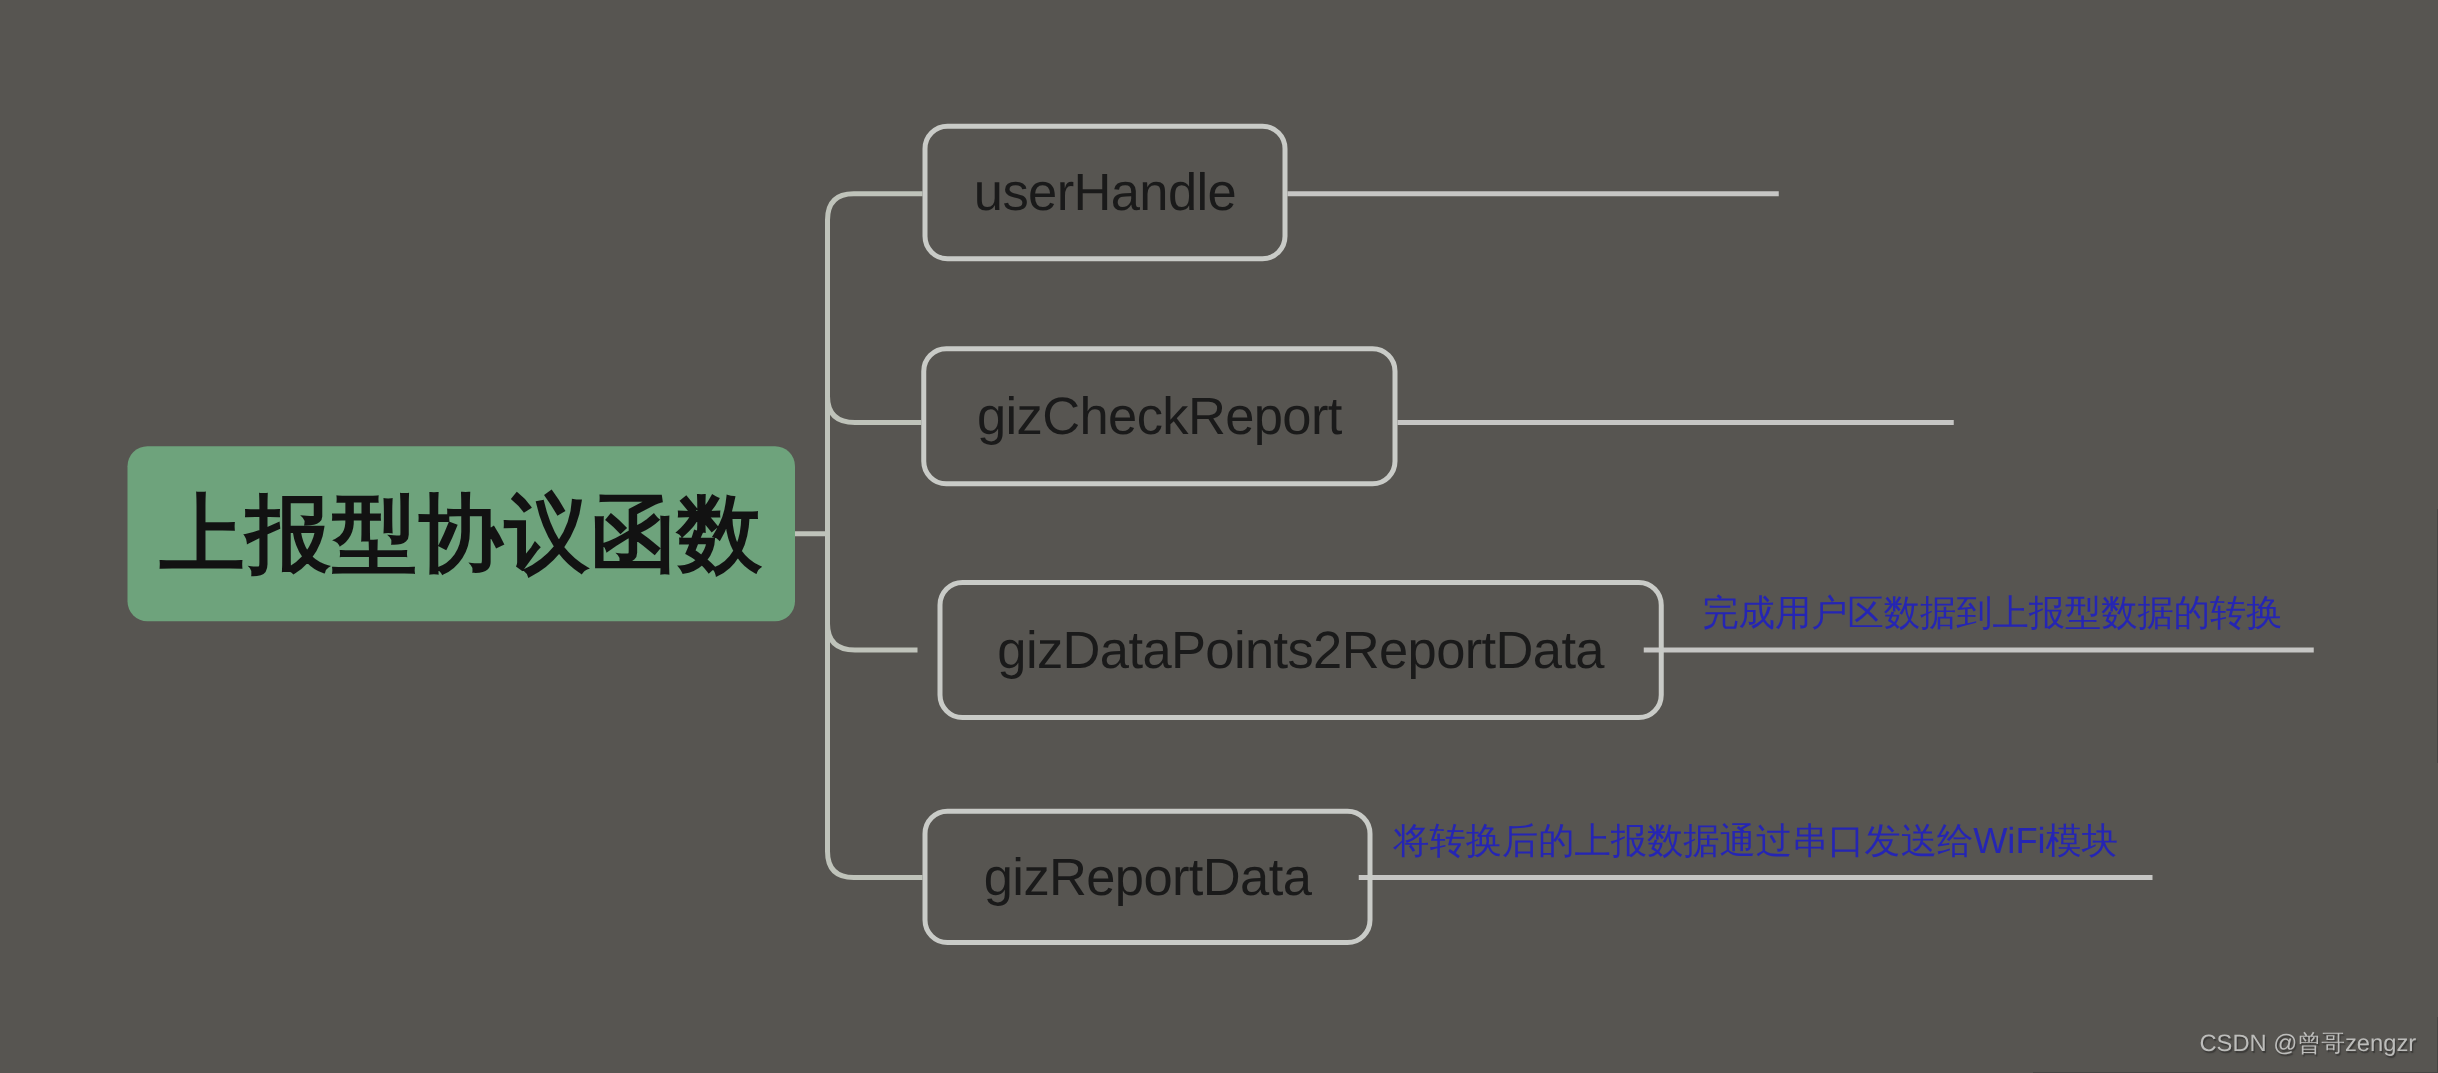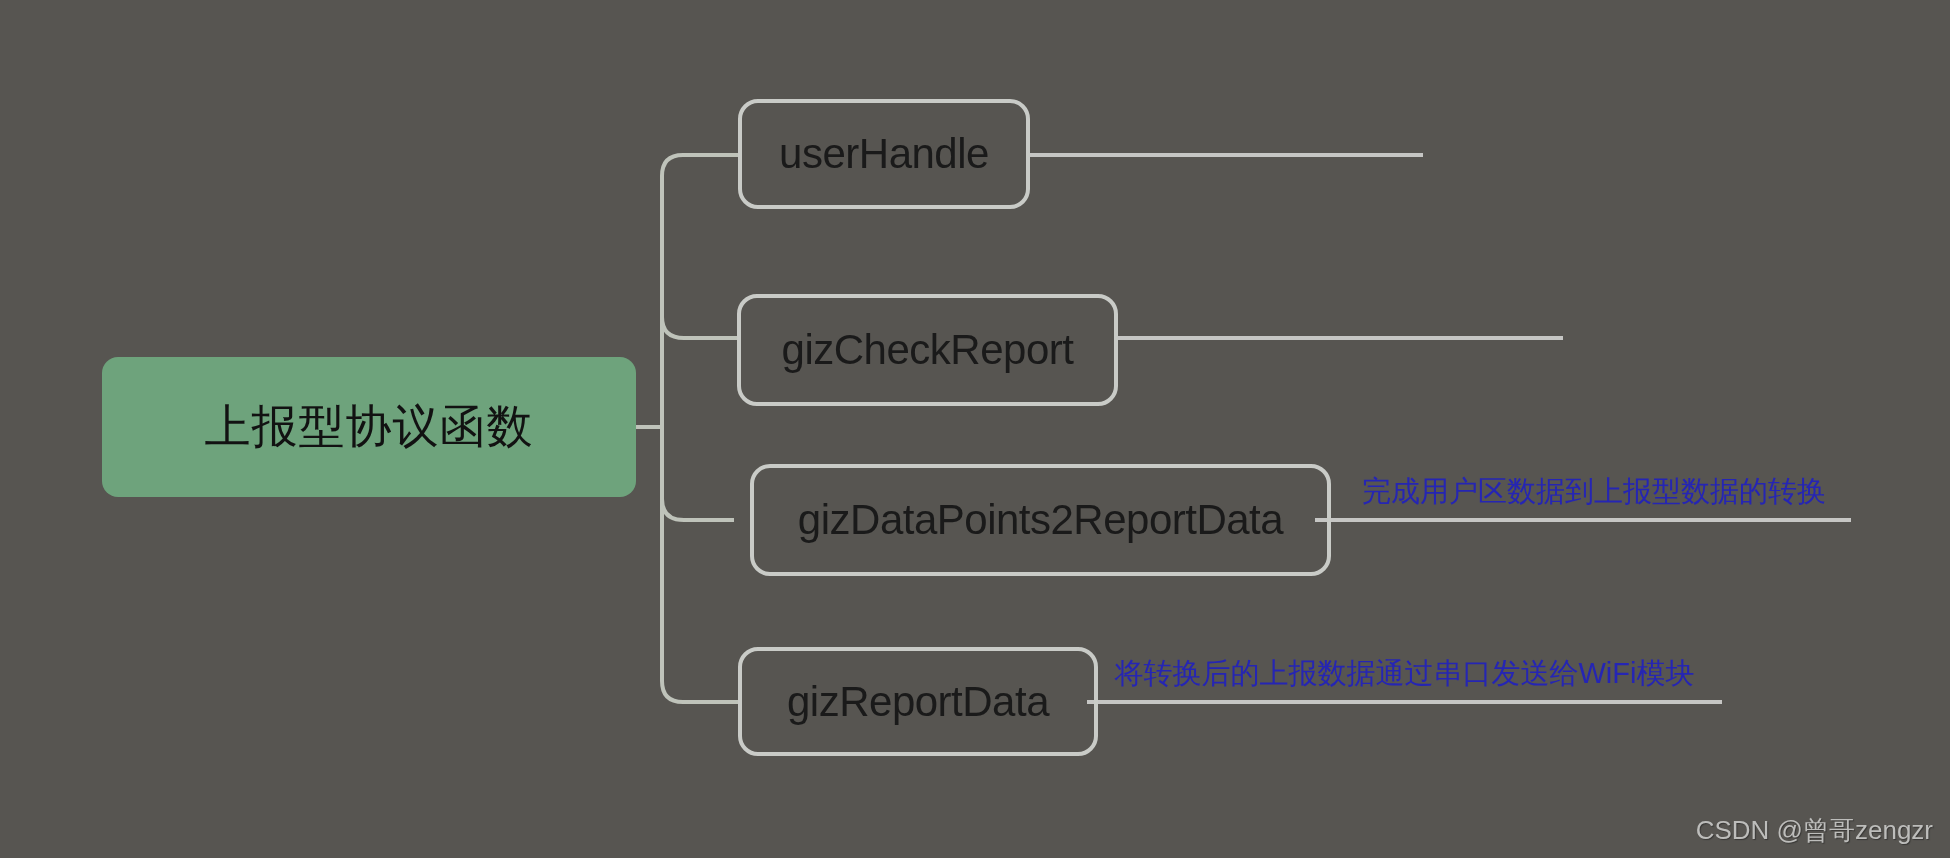--- a/index.html
+++ b/index.html
@@ -16,41 +16,41 @@
   }
   .connectors{position:absolute;left:0;top:0;width:1950px;height:858px;}
   .tree-path{fill:none;stroke:var(--connector);stroke-width:4;}
   .note-line{fill:none;stroke:var(--note-line);stroke-width:4;}
   .root-node{
     position:absolute; left:102px; top:357px; width:534px; height:140px;
     background:var(--root-fill); border-radius:16px;
     display:flex; align-items:center; justify-content:center;
   }
   .root-node .root-label{
-    color:var(--root-text); font-size:46px; font-weight:normal; letter-spacing:1px;
+    color:var(--root-text); font-size:68px; font-weight:bold; letter-spacing:1px;
   }
   .topic{
     position:absolute; border:4px solid var(--node-border); border-radius:20px;
     display:flex; align-items:center; justify-content:center;
     color:var(--node-text); font-size:42px; letter-spacing:-0.5px;
   }
   .topic-1{left:738px; top:99px;  width:292px; height:110px;align-items:center;}
-  .topic-2{left:737px; top:294px; width:381px; height:112px;}
+  .topic-2{left:737px; top:277px; width:381px; height:112px;}
   .topic-3{left:734px; top:464px; width:581px; height:112px;margin-left:16px;}
   .topic-4{left:738px; top:647px; width:360px; height:109px;}
   .note{
     position:absolute; color:var(--note-text); font-size:29px; line-height:32px;
     text-align:center; white-space:nowrap;
   }
   .note-1{left:1030px; top:110px; width:393px;}
   .note-2{left:1118px; top:293px; width:445px;}
   .note-3{left:1315px; top:475px; width:536px;padding-left:22px;}
   .note-4{left:1087px; top:657px; width:635px;}
   .watermark{
-    position:absolute; right:17px; bottom:10px; font-size:26px;
+    position:absolute; right:17px; bottom:10px; font-size:19px;
     color:var(--watermark-text); text-shadow:1px 1px 1px #393836;
   }
 </style>
 </head>
 <body>
 
 <div class="canvas">
 
   <svg class="connectors" viewBox="0 0 1950 858" aria-hidden="true">
 

